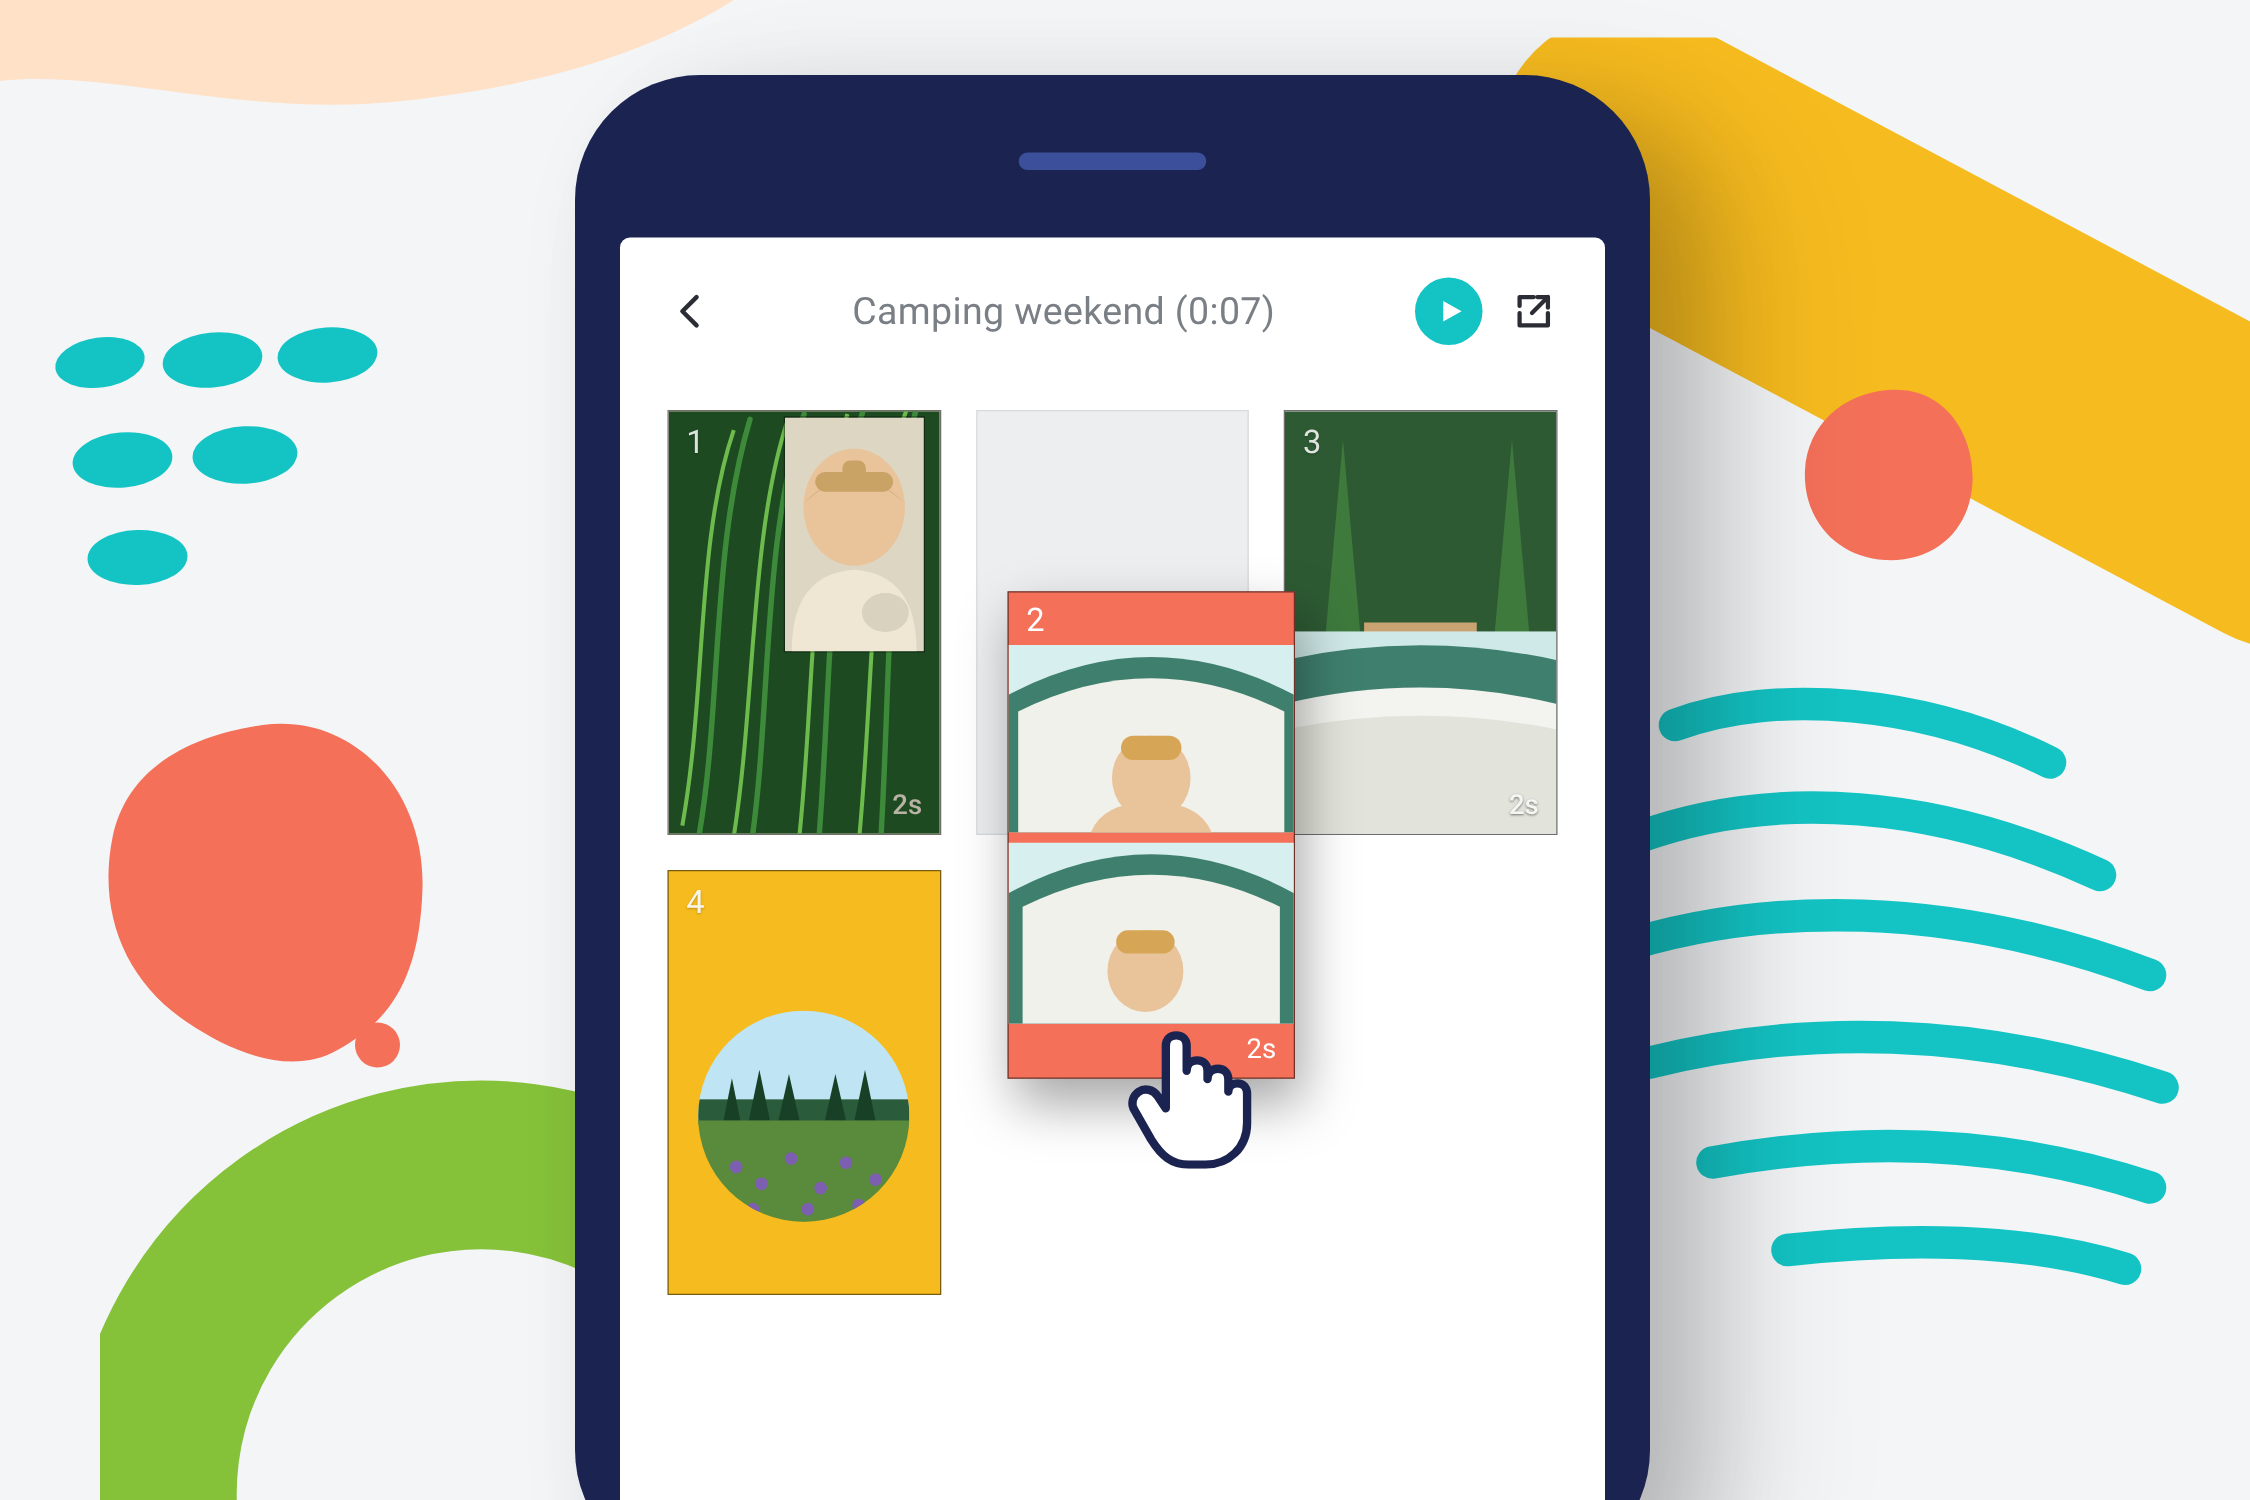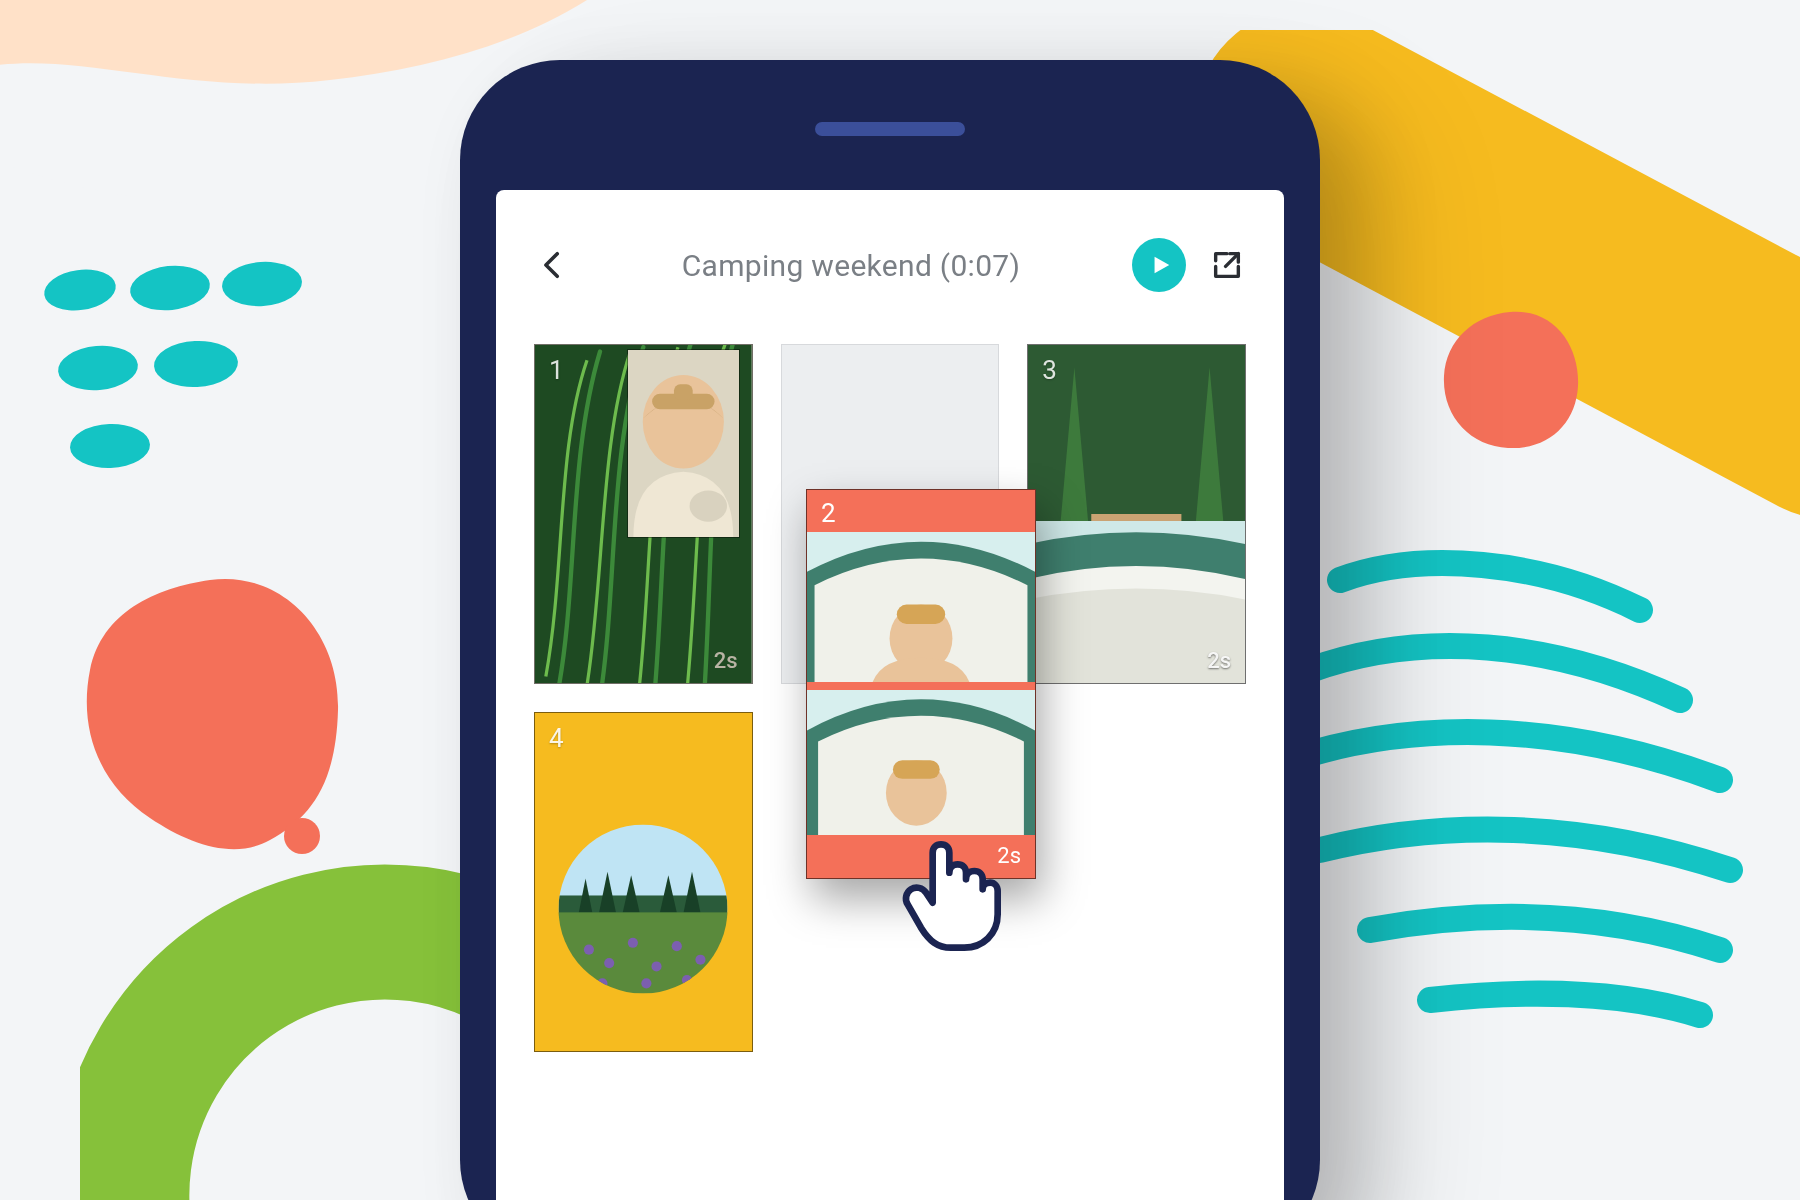--- a/index.html
+++ b/index.html
@@ -40,21 +40,21 @@
     position: absolute;
     left: 36px; right: 36px; top: 130px; bottom: 0;
     background: #fff;
     border-top-left-radius: 8px; border-top-right-radius: 8px;
     overflow: hidden;
   }
 
   
   .app-header {
     display: flex; align-items: center; gap: 24px;
-    padding: 48px 40px 24px;
+    padding: 32px 40px 24px;
   }
   .app-header .title {
     flex: 1; text-align: center;
     color: #7a7f85; font-size: 30px; font-weight: 400; letter-spacing: .3px;
   }
   .back-btn, .play-btn, .share-btn { display: inline-flex; align-items: center; justify-content: center; }
   .back-btn svg, .share-btn svg { width: 34px; height: 34px; stroke: #2a2d33; }
   .play-btn {
     width: 54px; height: 54px; border-radius: 50%;
     background: var(--teal);

